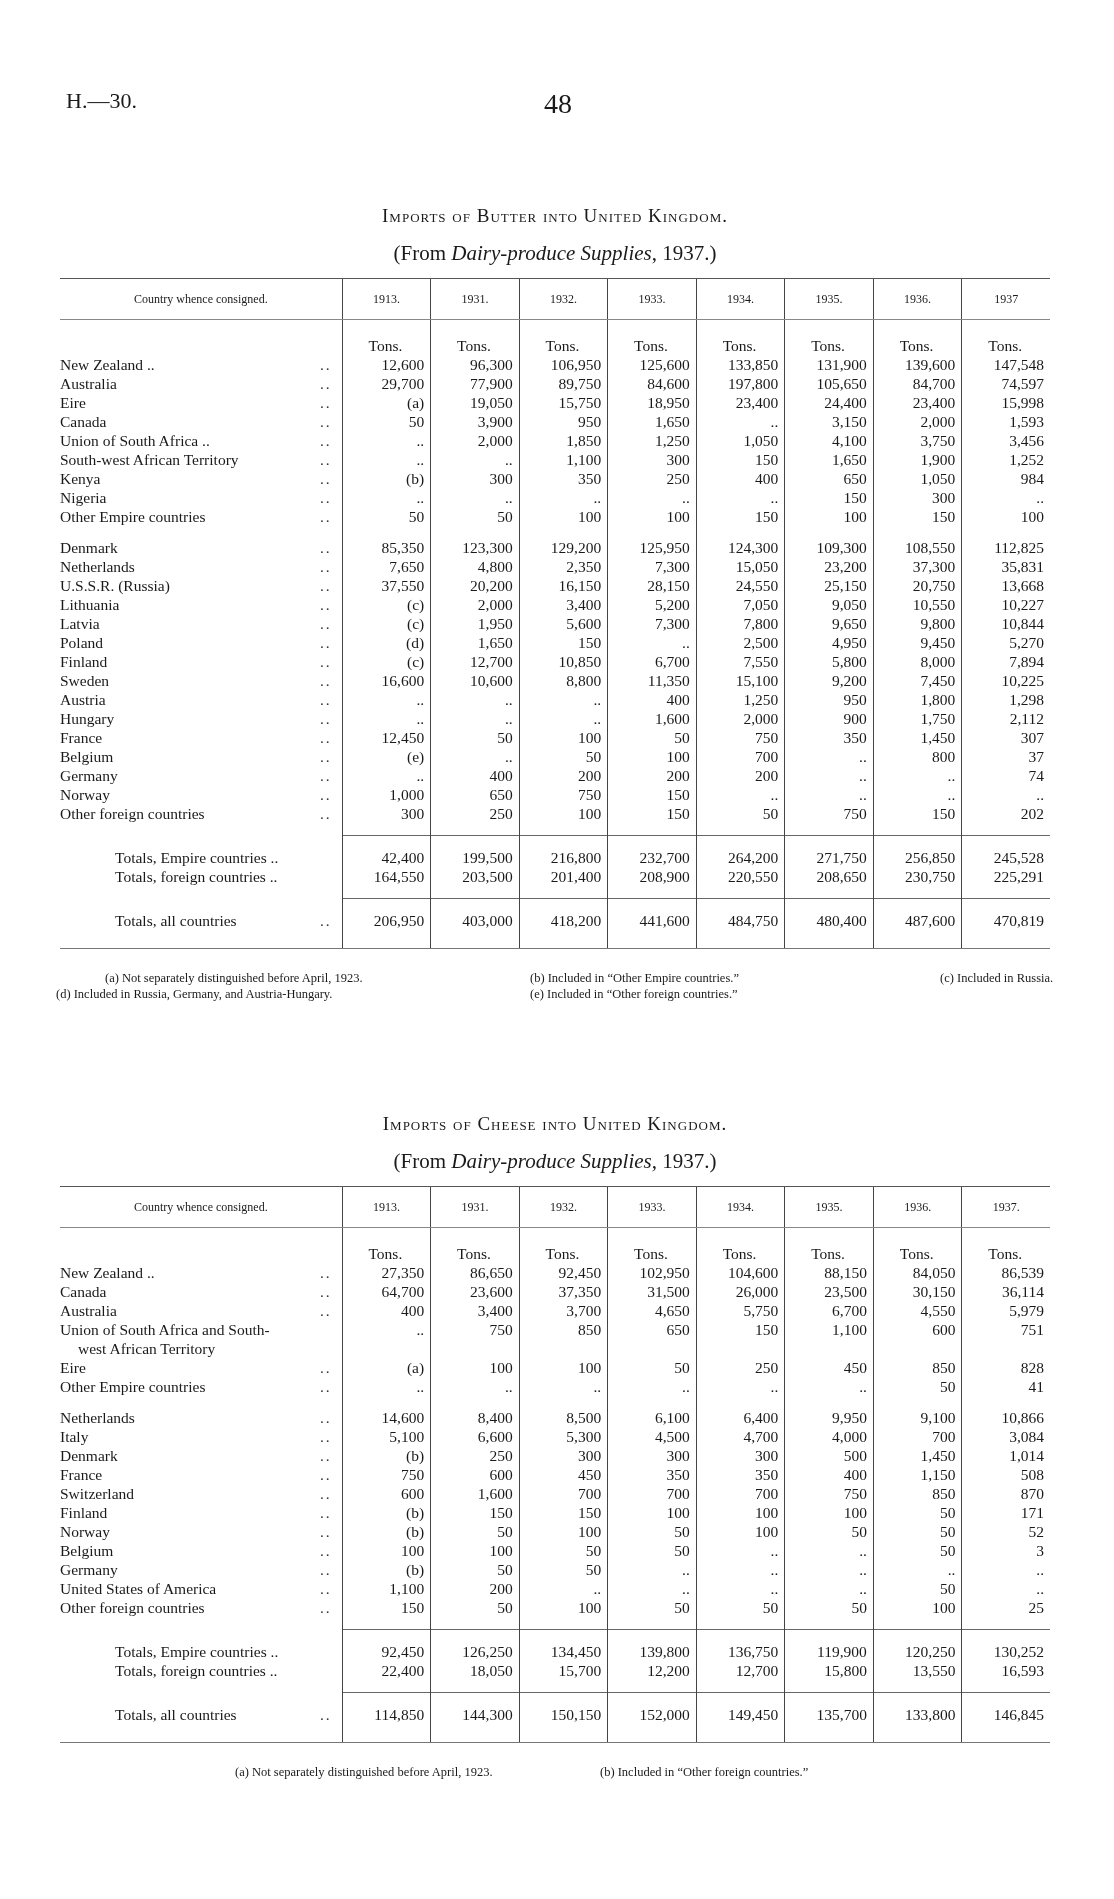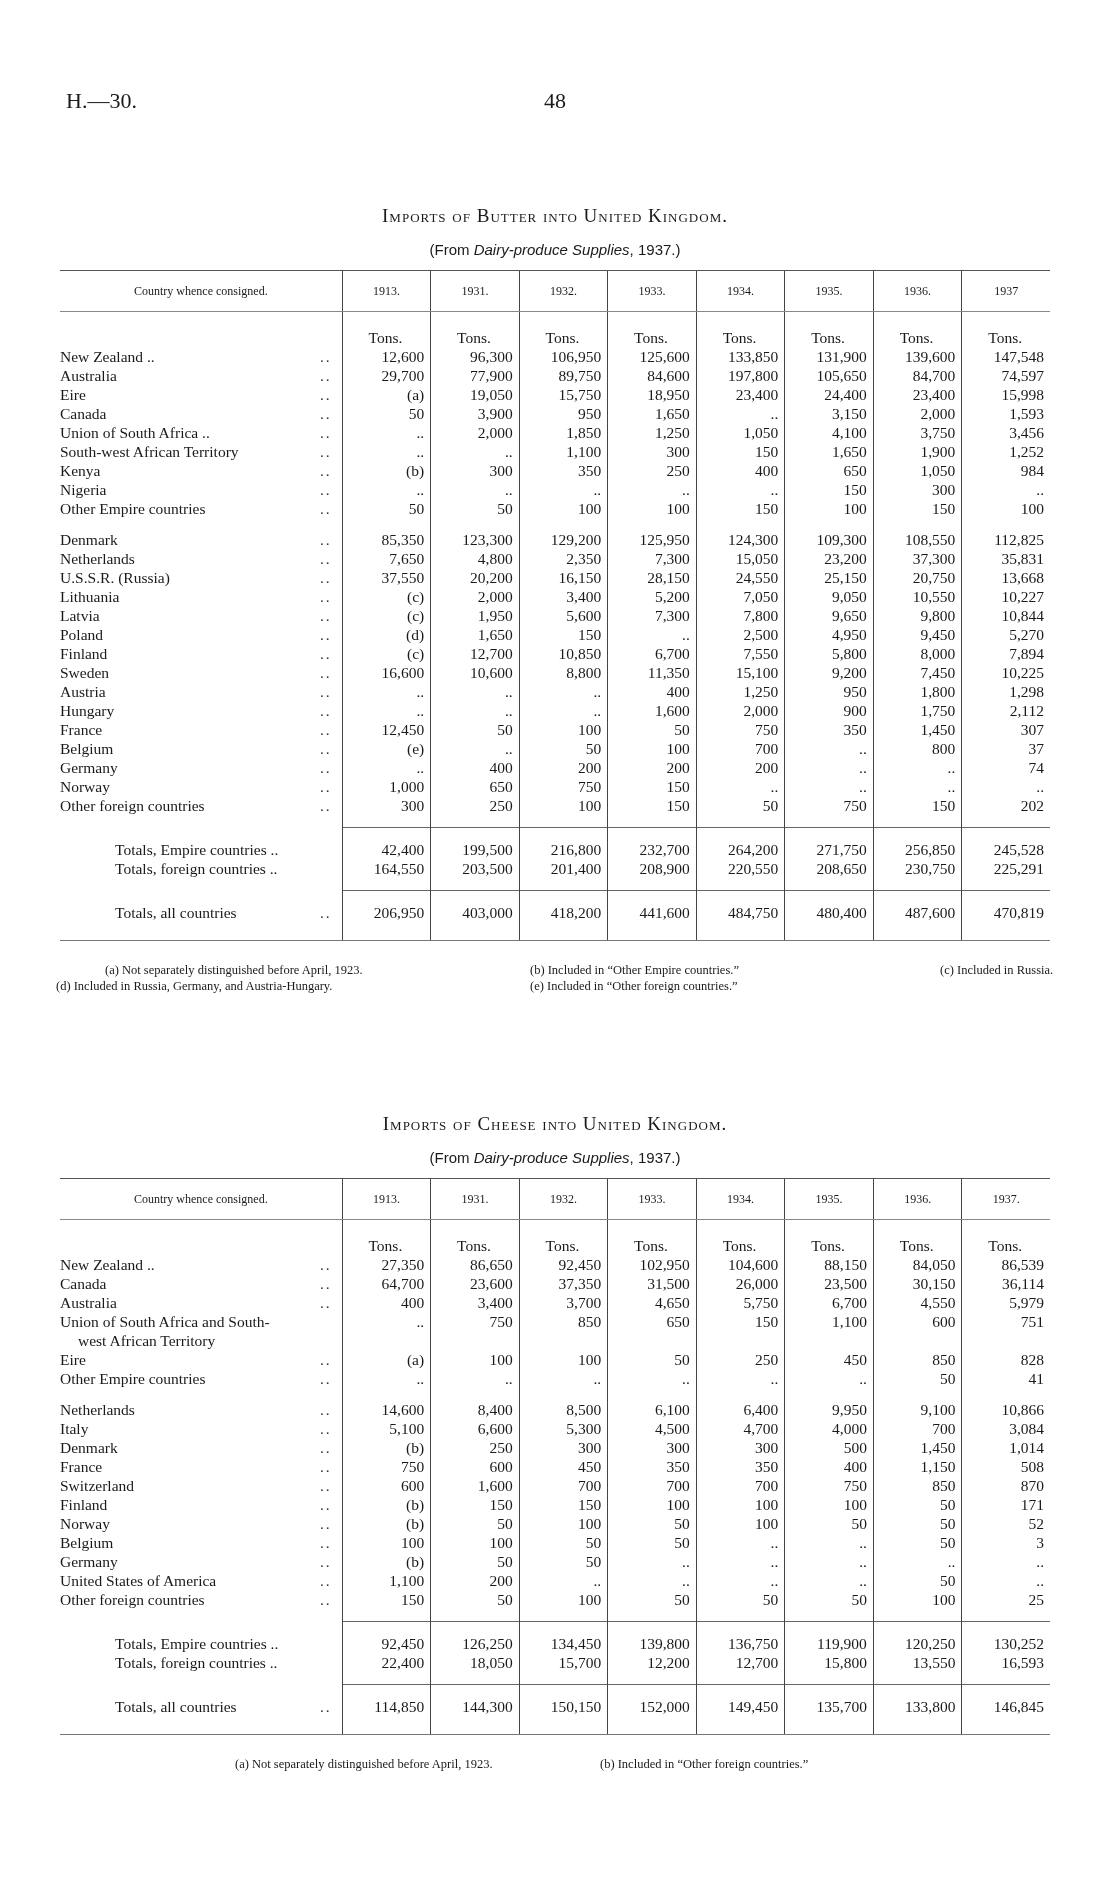--- a/index.html
+++ b/index.html
@@ -1,22 +1,22 @@
 <!DOCTYPE html>
 <html><head>
 <meta charset="utf-8">
 <style>
   html, body { margin: 0; padding: 0; background: #ffffff; }
   body { width: 1114px; height: 1899px; position: relative; font-family: "DejaVu Serif", "Liberation Serif", serif; color: #1a1a1a; overflow: hidden; }
   .page-header { position: absolute; top: 88px; left: 66px; width: 1000px; height: 30px; }
   .doc-id { position: absolute; left: 0; top: 0; font-size: 22px; font-family: "Liberation Serif", serif; }
-  .page-num { position: absolute; left: 478px; top: 0; font-size: 22px; font-family: "Liberation Serif", serif; }
+  .page-num { position: absolute; left: 478px; top: 0; font-size: 28px; font-family: "Liberation Serif", serif; }
   .section { position: absolute; left: 60px; width: 990px; }
   .title { text-align: center; font-size: 19px; letter-spacing: 1px; font-variant: small-caps; font-family: "Liberation Serif", serif; }
-  .subtitle { text-align: center; font-size: 15px; margin-top: 14px; font-family: Liberation Sans, sans-serif; }
+  .subtitle { text-align: center; font-size: 21px; margin-top: 14px; font-family: Liberation Serif, serif; }
   .subtitle i { font-style: italic; }
   table.data { border-collapse: collapse; width: 990px; margin-top: 12px; font-family: "Liberation Serif", serif; font-size: 15.5px; }
   table.data th { font-weight: normal; font-size: 12px; height: 38px; border-top: 1.5px solid #555; border-bottom: 1px solid #888; }
   table.data th.country-h { text-align: center; width: 285px; }
   table.data th.year-h { border-left: 1px solid #444; width: 88px; }
   table.data td { padding: 0 4px; line-height: 19px; height: 19px; white-space: nowrap; }
   table.data td.num { text-align: right; border-left: 1px solid #444; padding-right: 6px; }
   table.data td.name { text-align: left; padding-left: 0; position: relative; }
   .lead { position: absolute; right: 10px; top: 0; letter-spacing: 2px; color: #333; }
   tr.units td { padding-top: 16px; }

